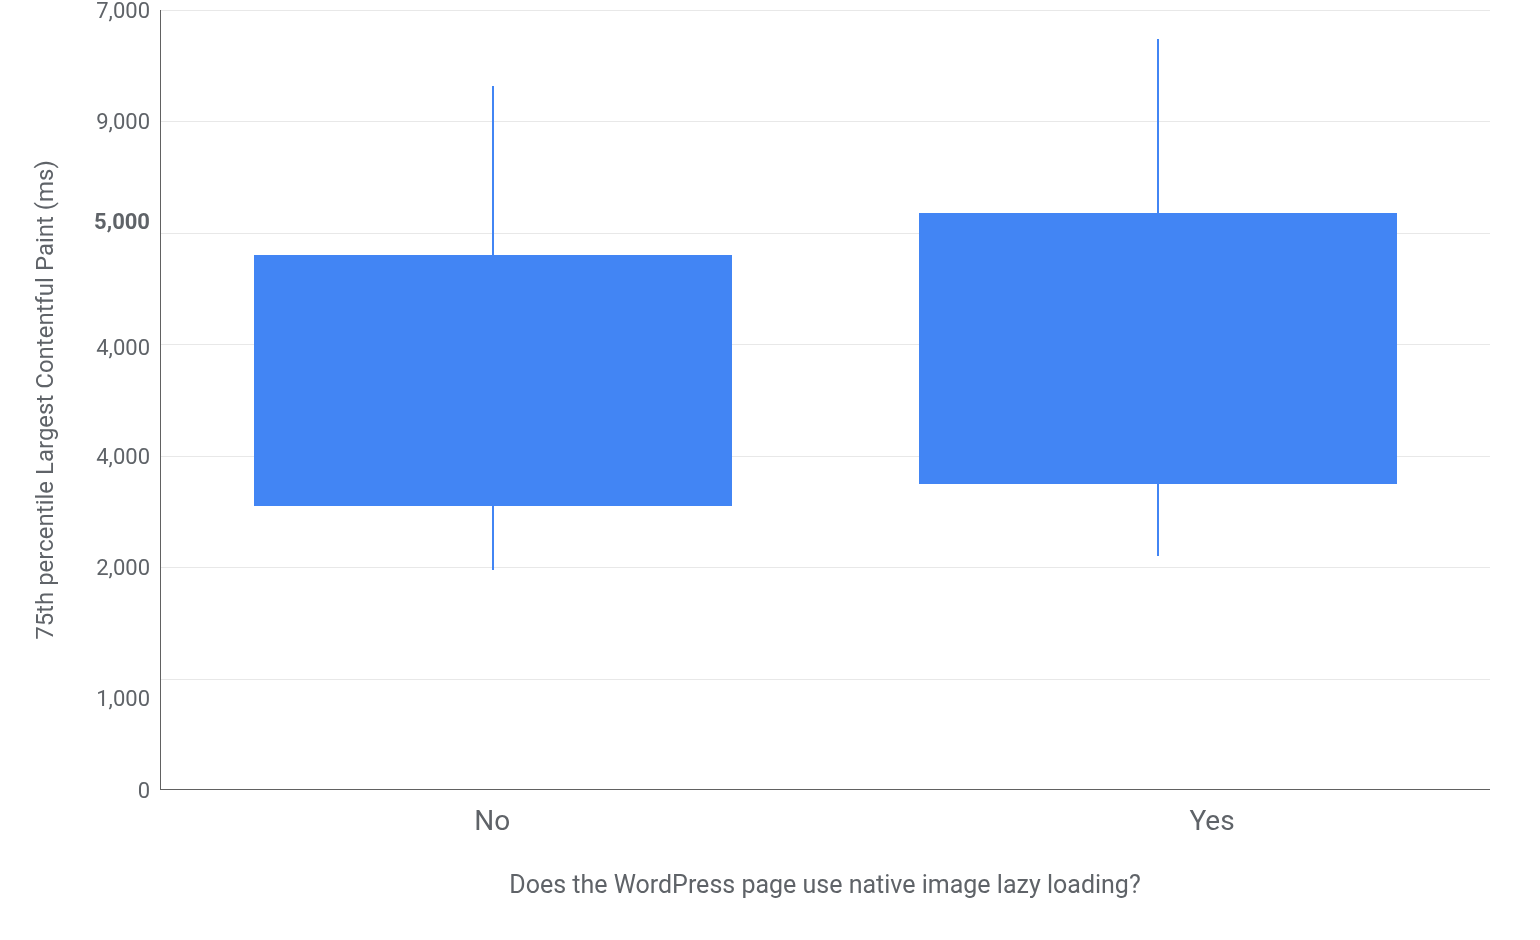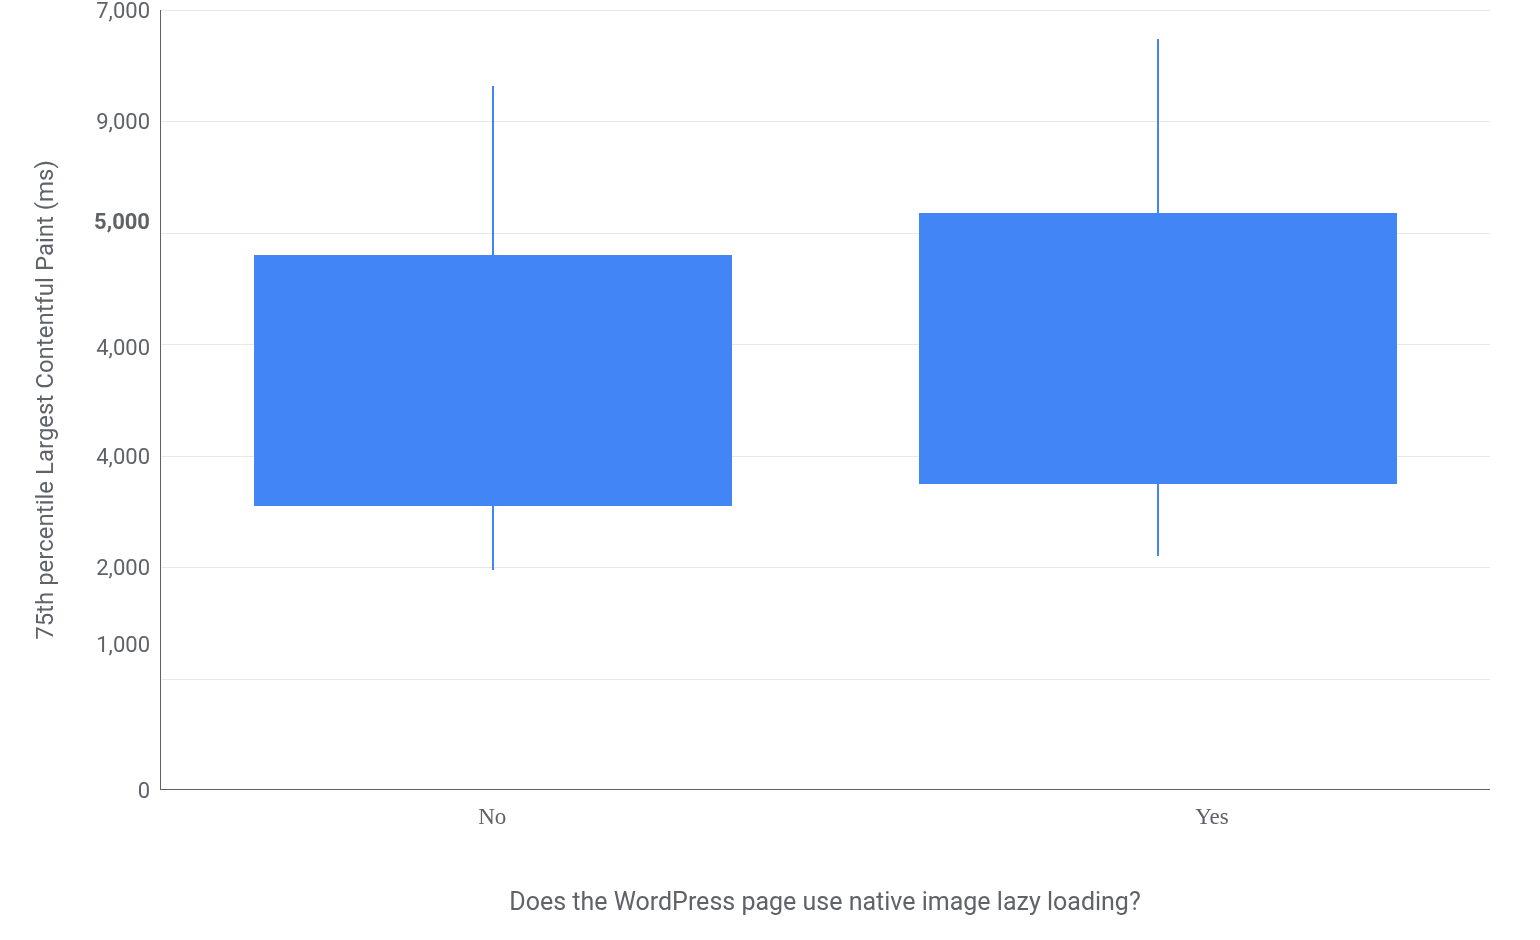--- a/index.html
+++ b/index.html
@@ -89,41 +89,40 @@
     .x-ticks {
       height: 60px;
       position: relative;
       margin-right: 30px;
     }
     .x-tick {
       position: absolute;
       top: 14px;
       transform: translateX(-50%);
       color: #5f6368;
-      font-size: 23px;
-      font-family: Liberation Serif, serif;
+      font-size: 28px;
     }
     .x-axis-label {
       text-align: center;
       color: #5f6368;
       font-size: 25px;
-      margin-top: 37px;
+      margin-top: 20px;
       margin-right: 30px;
     }
   </style>
 </head>
 <body>
 
 <div class="chart-container">
   <div class="y-axis-label-wrap">
     <div class="y-axis-label">75th percentile Largest Contentful Paint (ms)</div>
   </div>
   <div class="y-ticks" id="y-ticks">
       <div class="y-tick" style="top: 780px;">0</div>
-      <div class="y-tick" style="top: 634px; text-align: right;">1,000</div>
+      <div class="y-tick" style="top: 688px; text-align: right;">1,000</div>
       <div class="y-tick" style="top: 557.143px;">2,000</div>
       <div class="y-tick" style="top: 445.714px;">4,000</div>
       <div class="y-tick" style="top: 337px;">4,000</div>
       <div class="y-tick" style="top: 211px; font-weight: bold;">5,000</div>
       <div class="y-tick" style="top: 111.429px;">9,000</div>
       <div class="y-tick" style="top: 0px;">7,000</div>
     </div>
   <div class="plot-wrap">
     <div class="plot-area" id="plot-area">
         <div class="gridline" style="top: 668.571px;"></div>

